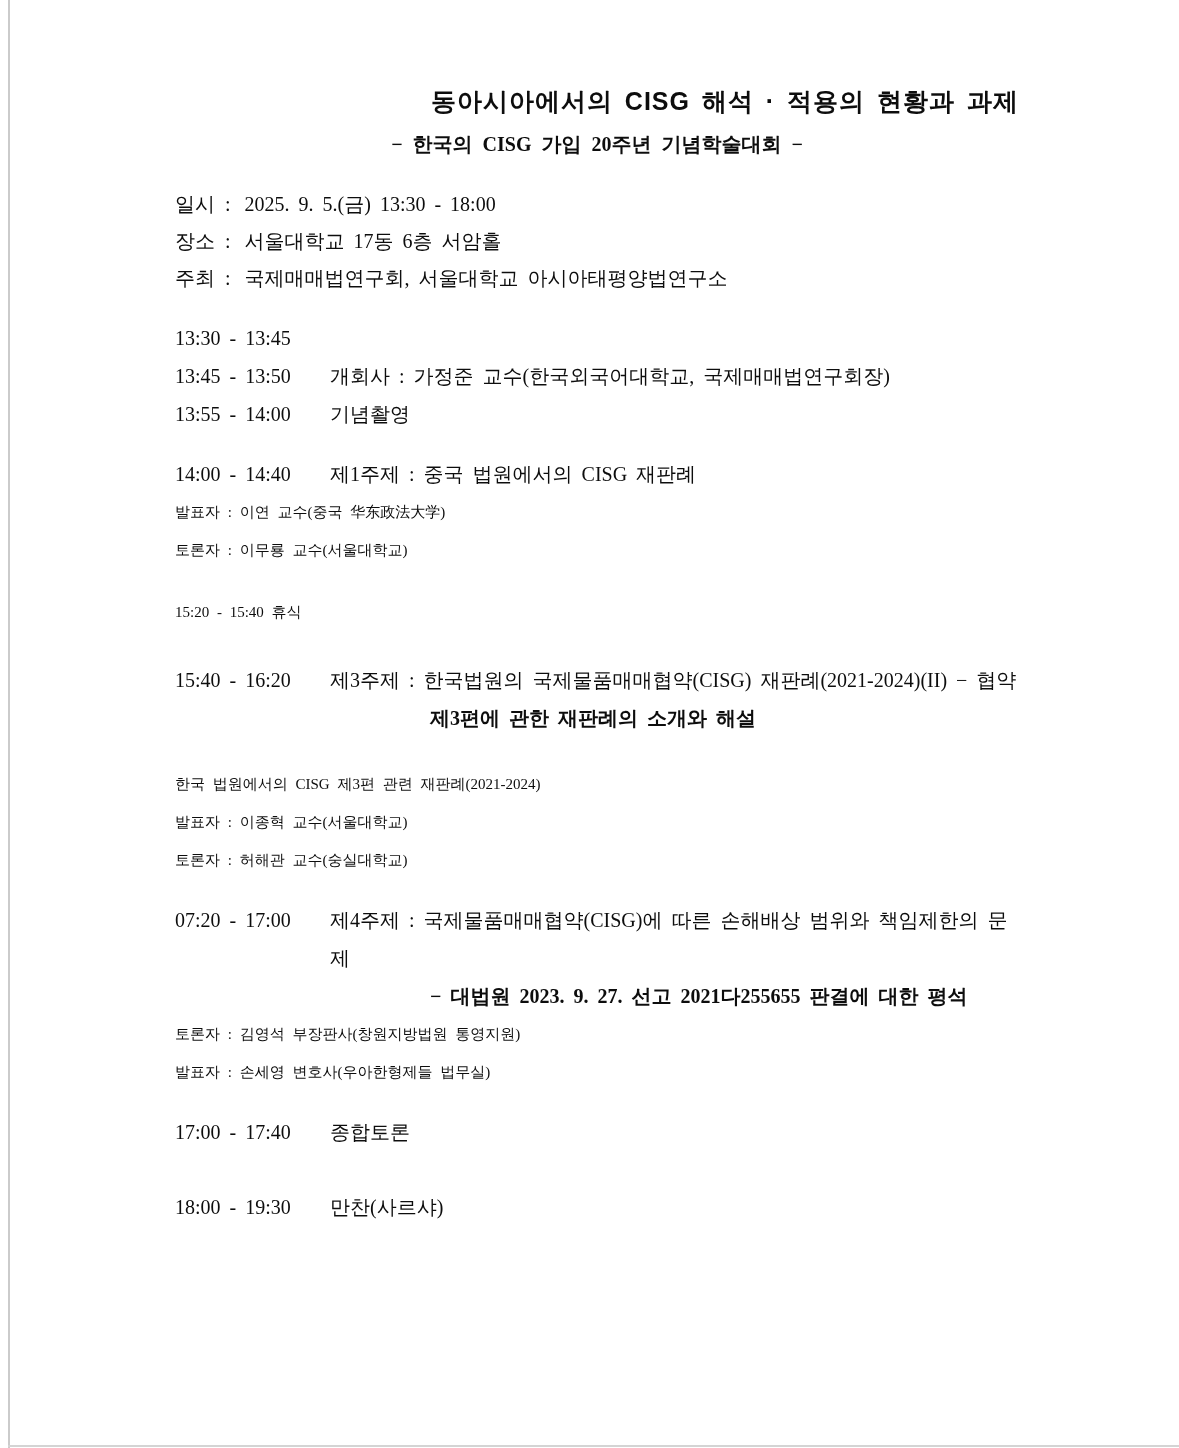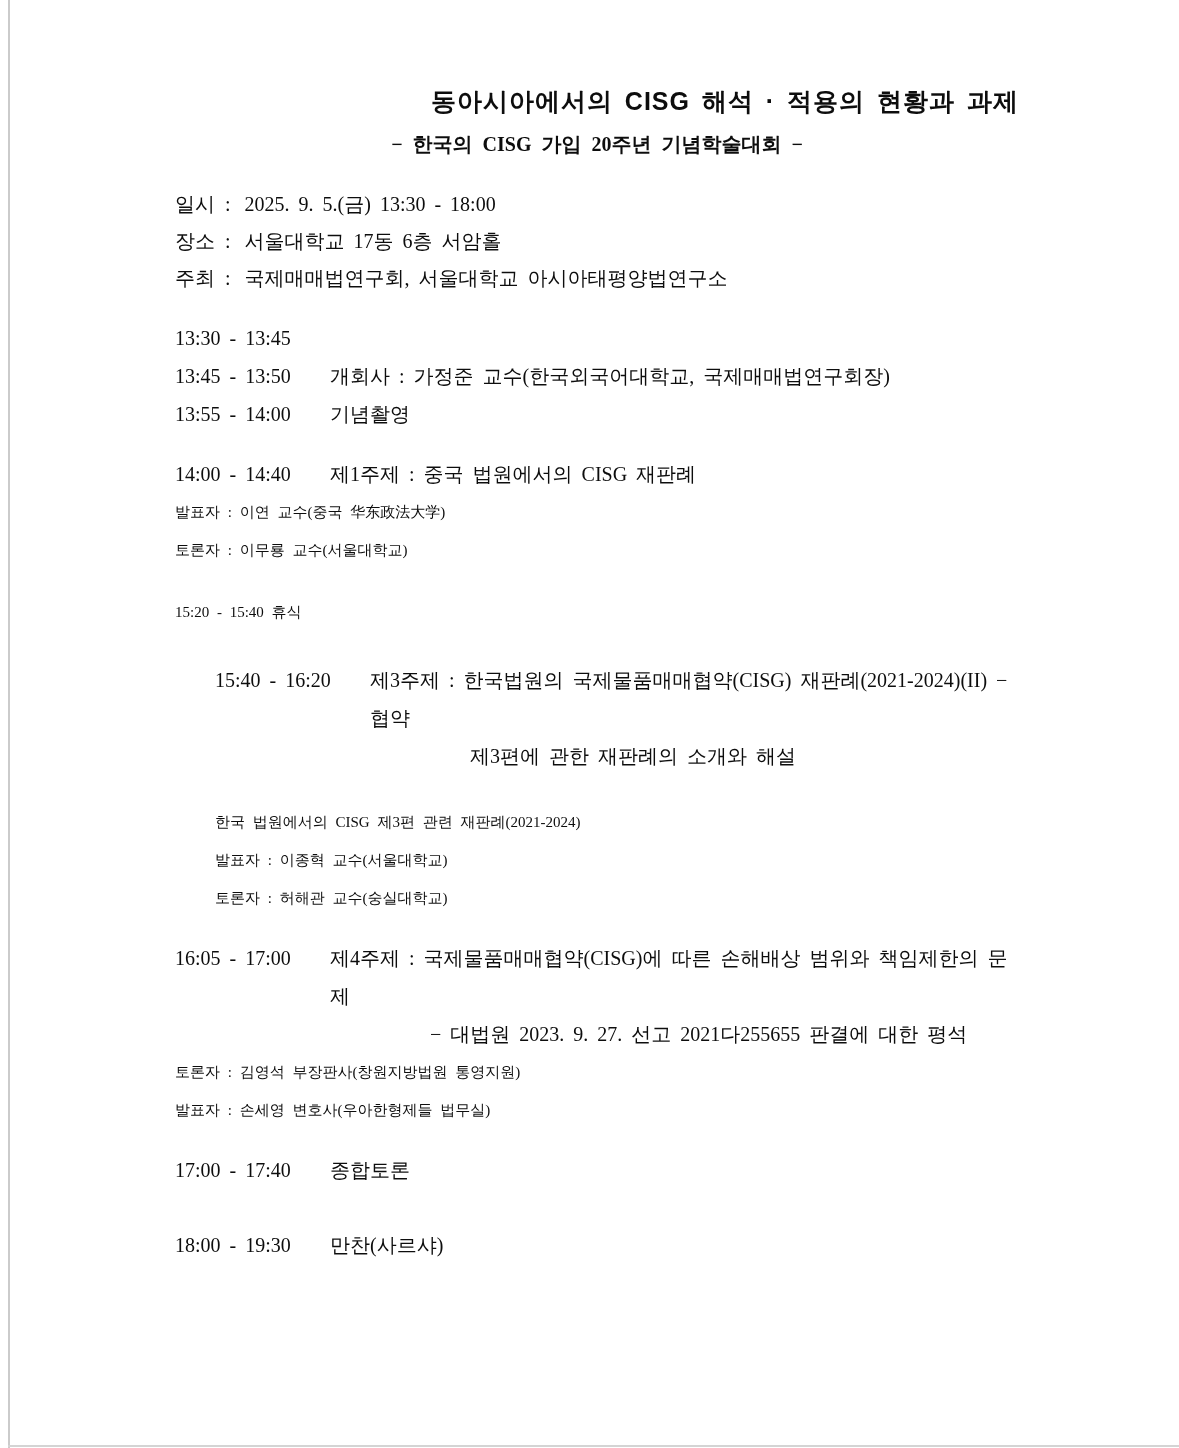--- a/index.html
+++ b/index.html
@@ -56,38 +56,38 @@
   .meta-row {
     display: flex;
     align-items: flex-end;
     font-size: 20px;
     line-height: 37px;
     word-spacing: 4px;
   }
   .meta-label { width: 50px; }
   .meta-colon { margin-right: 14px; }
   .block { margin-top: 22px; }
-  .block.gap-lg { margin-top: 30px; margin-left: 40px; }
+  .block.gap-lg { margin-top: 30px; }
   .block.gap-md { margin-top: 26px; }
   .block.gap-sm { margin-top: 24px; }
   .row {
     display: flex;
     align-items: flex-start;
     font-size: 20px;
     line-height: 38px;
     word-spacing: 4px;
   }
   .time { flex: 0 0 155px; }
   .txt { flex: 1; }
   .single-line {
     font-size: 15px;
     line-height: 38px;
     word-spacing: 4px;
   }
-  .wrap-indent { padding-left: 100px; }
+  .wrap-indent { padding-left: 100px; font-weight: bold; }
   .sub-block { margin-top: 28px; }
   .closing-row-2 { margin-top: 37px; }
 </style>
 </head>
 <body>
 
 <div class="scan-edge-left"></div>
 <div class="scan-edge-bottom"></div>
 
 <div class="content">
@@ -151,21 +151,21 @@
     </div>
     <div class="sub-block">
       <div class="single-line">한국 법원에서의 CISG 제3편 관련 재판례(2021-2024)</div>
       <div class="single-line">발표자 : 이종혁 교수(서울대학교)</div>
       <div class="single-line">토론자 : 허해관 교수(숭실대학교)</div>
     </div>
   </div>
 
   <div class="block">
     <div class="row">
-      <span class="time">16:05 - 17:00</span>
+      <span class="time">07:20 - 17:00</span>
       <span class="txt">
         <span style="display:block">제4주제 : 국제물품매매협약(CISG)에 따른 손해배상 범위와 책임제한의 문제</span>
         <span style="display:block" class="wrap-indent">− 대법원 2023. 9. 27. 선고 2021다255655 판결에 대한 평석</span>
       </span>
     </div>
     <div class="single-line">토론자 : 김영석 부장판사(창원지방법원 통영지원)</div>
     <div class="single-line">발표자 : 손세영 변호사(우아한형제들 법무실)</div>
   </div>
 
   <div class="block">

